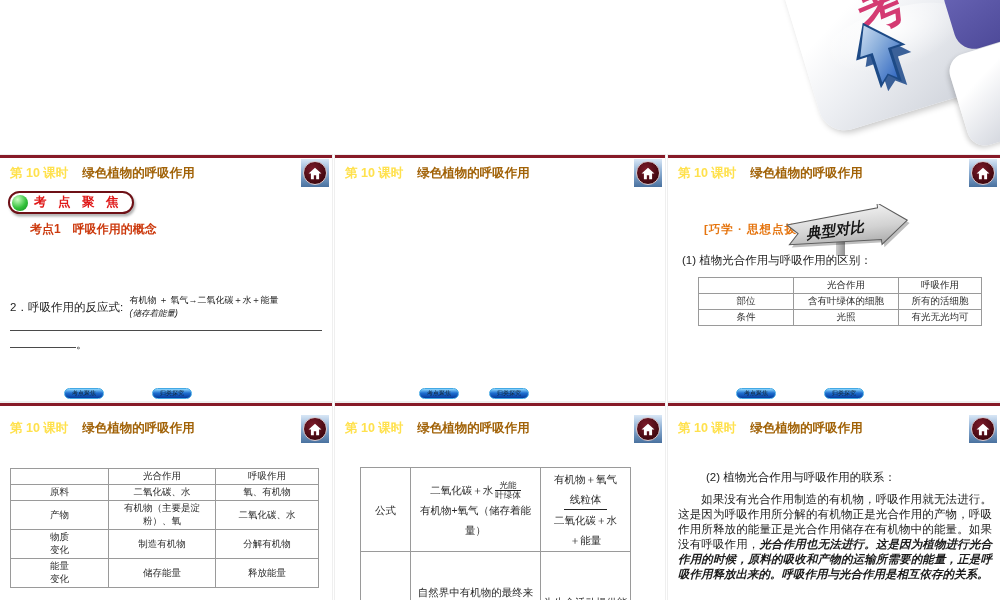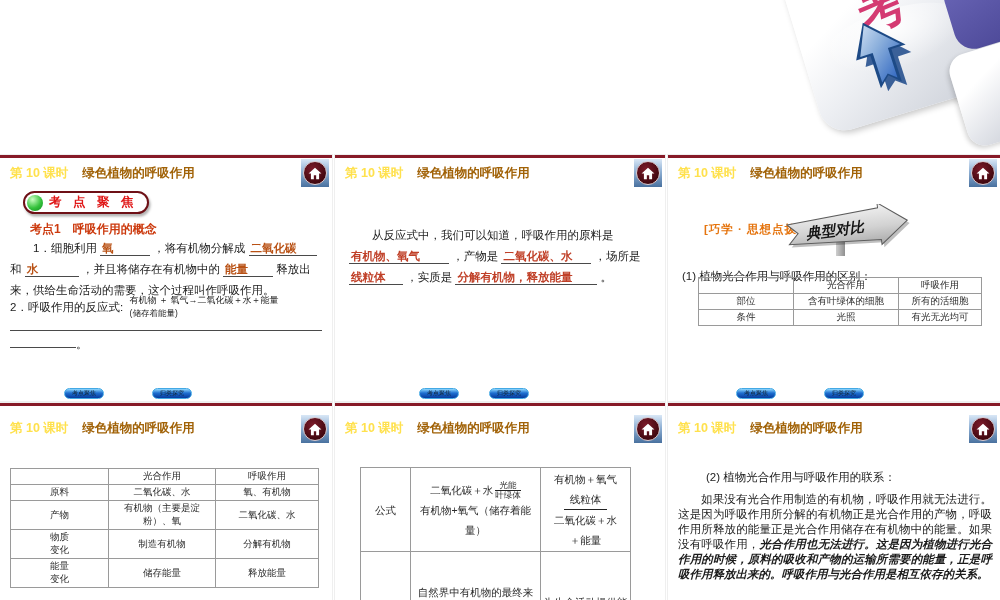--- a/index.html
+++ b/index.html
@@ -39,33 +39,33 @@
     text-align:center;overflow:hidden;cursor:pointer;}
   .b1{left:64px;} .b2{left:152px;}
 
   
   .para{color:#1c1c1c;font-size:11.5px;line-height:21px;text-indent:2em;}
   .blank{display:inline-block;border-bottom:1.5px solid #4a4a4a;text-indent:0;padding:0 2px 0 2px;line-height:14px;}
   .ans{font-weight:bold;color:#b95114;}
   .s2 .ans{color:#c04028;}
 
   
-  .badge{position:absolute;left:23px;top:33px;display:flex;align-items:center;gap:6px;
+  .badge{position:absolute;left:8px;top:33px;display:flex;align-items:center;gap:6px;
     background:#fff;border:2px solid #6e1016;border-radius:13px;padding:1px 10px 1px 2px;
     box-shadow:1.5px 2.5px 2.5px rgba(0,0,0,.3);}
   .ball{width:16px;height:16px;border-radius:50%;
     background:radial-gradient(circle at 35% 28%,#caffc2,#35c23c 55%,#0b8a1d);}
   .badge-text{color:#e01818;font-weight:bold;font-size:12.5px;letter-spacing:4px;white-space:nowrap;}
   .point-title{position:absolute;left:30px;top:63px;color:#cc3a0e;font-weight:bold;font-size:12px;}
   .s1p{position:absolute;left:10px;right:6px;top:80px;}
   .rxn-row{position:absolute;left:10px;top:136px;right:4px;white-space:nowrap;}
   .rxn-label{font-size:11.5px;color:#1c1c1c;}
   .rxn-wrap{display:inline-block;vertical-align:middle;margin-left:2px;}
   .rxn-f{display:block;font-size:9px;color:#1c1c1c;text-align:right;}
-  .rxn-note{display:block;font-size:8.5px;color:#1c1c1c;margin-top:1px;}
+  .rxn-note{display:block;font-size:8.5px;color:#1c1c1c;margin-top:1px;font-style:italic;}
   .longline{position:absolute;left:10px;right:10px;top:172px;border-top:1.5px solid #4a4a4a;}
   .shortrow{position:absolute;left:10px;top:178px;font-size:11.5px;color:#1c1c1c;}
   .shortline{display:inline-block;width:66px;height:11px;border-bottom:1.5px solid #4a4a4a;}
 
   
   .s2p{position:absolute;left:14px;right:12px;top:67px;}
 
   
   .tip-label{position:absolute;left:36px;top:64px;color:#e5740e;font-weight:bold;font-size:11.5px;letter-spacing:1px;}
   .pole{position:absolute;left:168px;top:78px;width:9px;height:20px;background:linear-gradient(90deg,#cfcfcf,#8f8f8f);}
@@ -132,31 +132,20 @@
         <svg width="14" height="13" viewBox="0 0 24 22">
             <path d="M12 1 L23 11 H19 V21 H14 V14 H10 V21 H5 V11 H1 Z" fill="#ffffff"></path>
           </svg>
       </div>
     </div>
     <div class="badge">
       <span class="ball"></span>
       <span class="badge-text">考 点 聚 焦</span>
     </div>
     <div class="point-title">考点1　呼吸作用的概念</div>
-    <div class="para s1p">
-      <span>1．细胞利用</span>
-      <span class="blank" style="min-width:46px;"><span class="ans">氧</span></span>
-      <span>，将有机物分解成</span>
-      <span class="blank" style="min-width:64px;"><span class="ans">二氧化碳</span></span>
-      <span>和</span>
-      <span class="blank" style="min-width:50px;"><span class="ans">水</span></span>
-      <span>，并且将储存在有机物中的</span>
-      <span class="blank" style="min-width:46px;"><span class="ans">能量</span></span>
-      <span>释放出来，供给生命活动的需要，这个过程叫作呼吸作用。</span>
-    </div>
     <div class="rxn-row">
       <span class="rxn-label">2．呼吸作用的反应式:</span>
       <span class="rxn-wrap">
         <span class="rxn-f">有机物 ＋ 氧气→二氧化碳＋水＋能量</span>
         <span class="rxn-note">(储存着能量)</span>
       </span>
     </div>
     <div class="longline"></div>
     <div class="shortrow">
       <span class="shortline"></span><span>。</span>
@@ -168,31 +157,20 @@
   <div class="slide s2" style="left:335px;top:155px;width:330px;height:243px;">
     <div class="sl-header">
       <span class="lesson">第 10 课时</span><span class="title">绿色植物的呼吸作用</span>
     </div>
     <div class="home">
       <div class="home-circle">
         <svg width="14" height="13" viewBox="0 0 24 22">
             <path d="M12 1 L23 11 H19 V21 H14 V14 H10 V21 H5 V11 H1 Z" fill="#ffffff"></path>
           </svg>
       </div>
-    </div>
-    <div class="para s2p">
-      <span>从反应式中，我们可以知道，呼吸作用的原料是</span>
-      <span class="blank" style="min-width:96px;"><span class="ans">有机物、氧气</span></span>
-      <span>，产物是</span>
-      <span class="blank" style="min-width:86px;"><span class="ans">二氧化碳、水</span></span>
-      <span>，场所是</span>
-      <span class="blank" style="min-width:50px;"><span class="ans">线粒体</span></span>
-      <span>，实质是</span>
-      <span class="blank" style="min-width:138px;"><span class="ans">分解有机物，释放能量</span></span>
-      <span>。</span>
     </div>
     <div class="navbtn b1" style="left:84px;">考点聚焦</div>
     <div class="navbtn b2" style="left:154px;">归类探究</div>
   </div>
 
   <div class="slide" style="left:668px;top:155px;width:332px;height:243px;">
     <div class="sl-header">
       <span class="lesson">第 10 课时</span><span class="title">绿色植物的呼吸作用</span>
     </div>
     <div class="home">
@@ -204,21 +182,21 @@
     </div>
     <div class="tip-label">[巧学 · 思想点拨]</div>
     <div class="pole"></div>
     <svg class="signpost" width="130" height="52" viewBox="0 0 130 52">
       <g transform="rotate(-7 60 26)">
         <path d="M4 14 L96 8 L96 3 L124 24 L96 45 L96 40 L4 34 L14 24 Z" transform="translate(2,3)" fill="rgba(0,0,0,0.25)"></path>
         <path d="M4 14 L96 8 L96 3 L124 24 L96 45 L96 40 L4 34 L14 24 Z" fill="url(#ggrad)" stroke="#5c5c5c" stroke-width="1"></path>
         <text x="22" y="30" font-size="14.5" font-weight="bold" font-style="italic" fill="#141414">典型对比</text>
       </g>
     </svg>
-    <div class="para" style="position:absolute;left:14px;top:108px;text-indent:0;">(1) 植物光合作用与呼吸作用的区别：</div>
+    <div class="para" style="position:absolute;left:14px;top:92px;text-indent:0;">(1) 植物光合作用与呼吸作用的区别：</div>
     <table class="cmp-table t3">
       <colgroup>
           <col style="width:95px">
           <col style="width:105px">
           <col style="width:83px">
         </colgroup>
       <tbody>
           <tr>
         <td></td>
         <td>光合作用</td>

